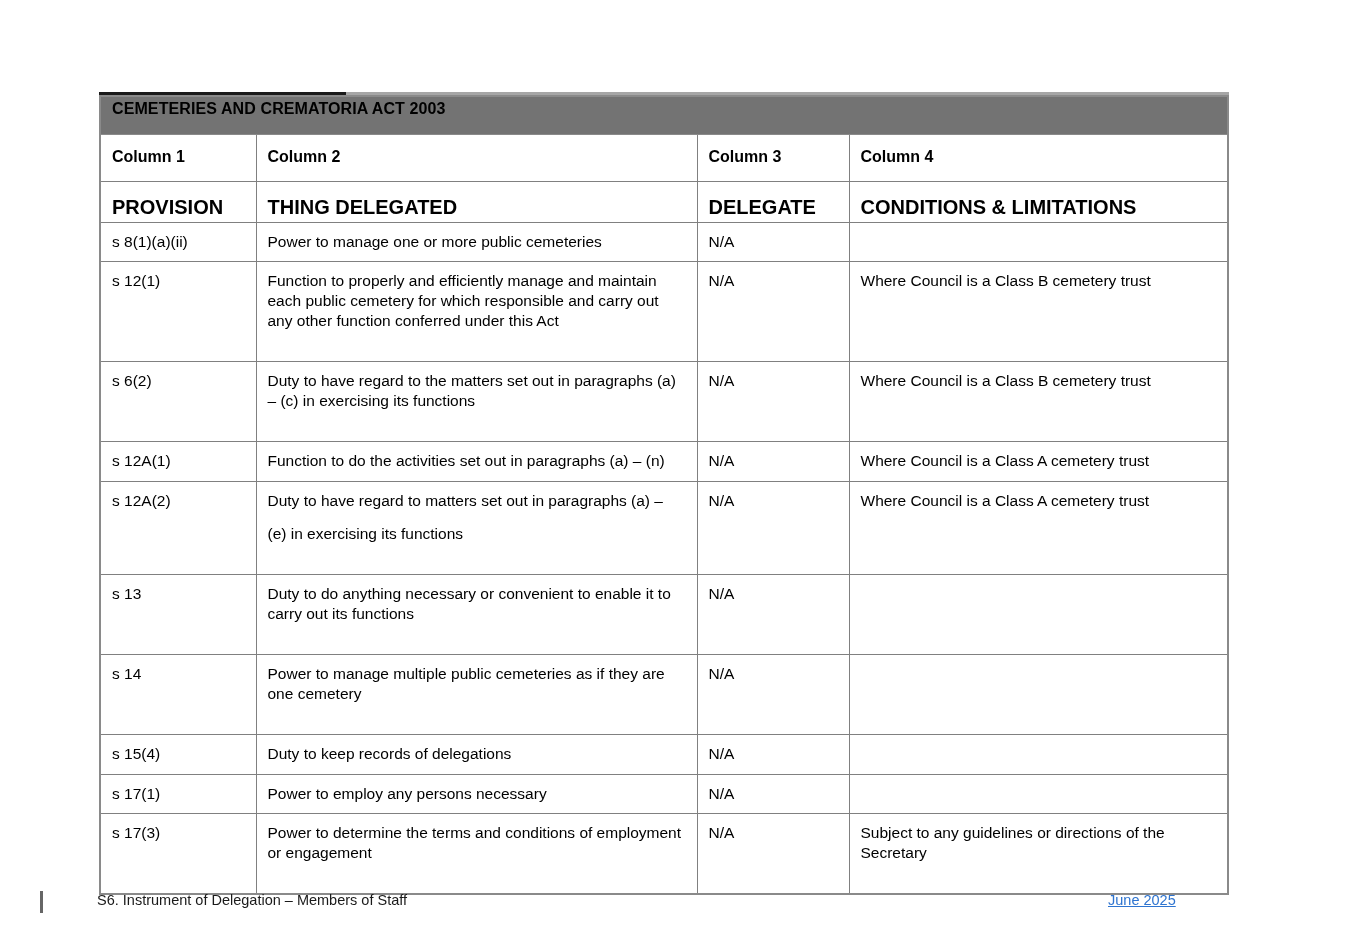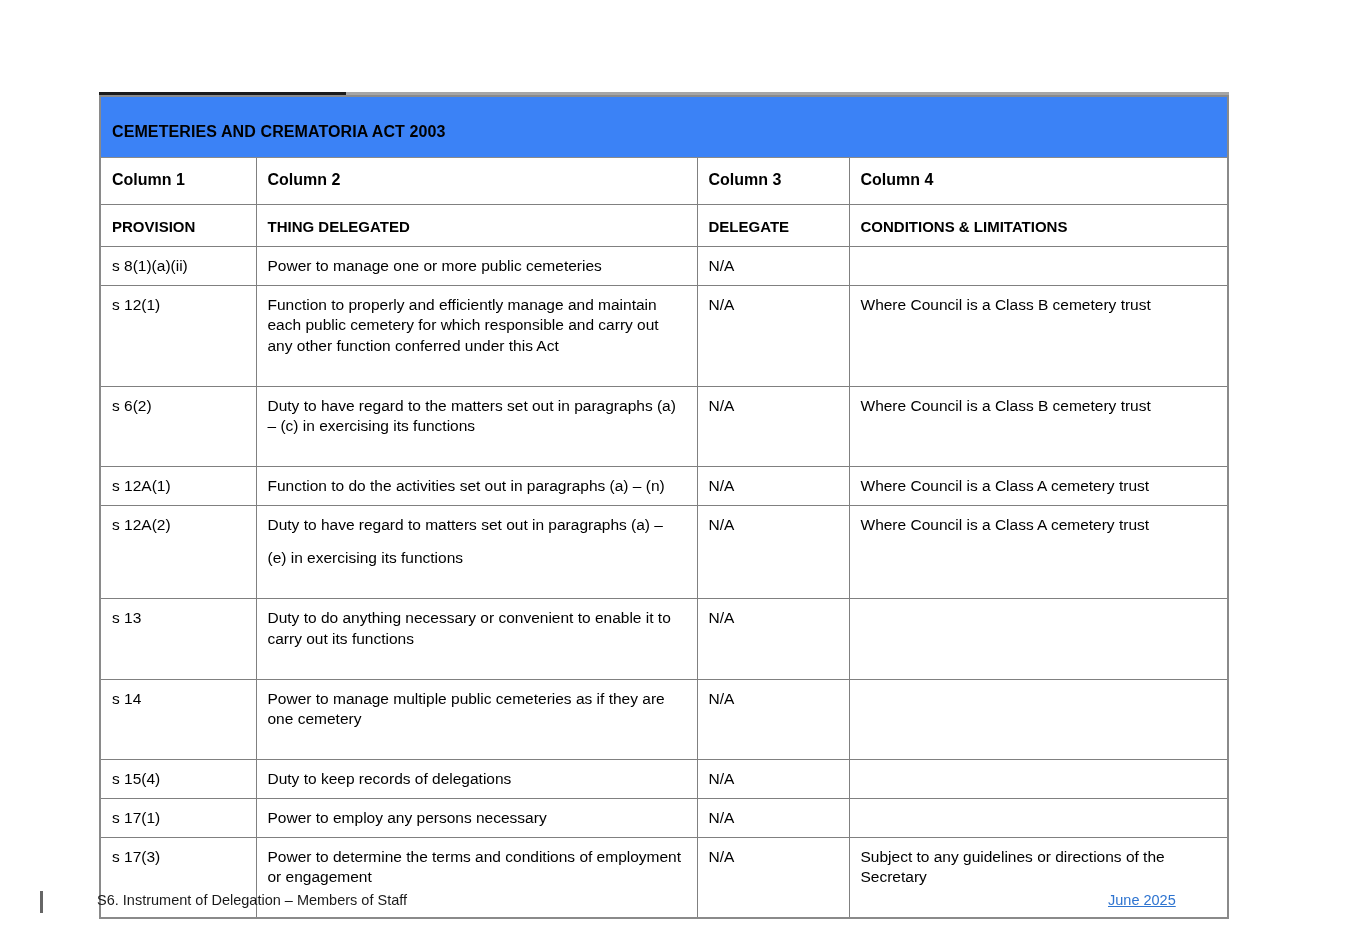--- a/index.html
+++ b/index.html
@@ -64,43 +64,43 @@
   }
 
   
   col.c1 { width: 156px; }
   col.c2 { width: 441px; }
   col.c3 { width: 152px; }
   col.c4 { width: 379px; }
 
   
   tr.act-title td {
-    background: #3b82f6;
+    background: #737373;
     font-weight: bold;
     font-size: 16px;
     letter-spacing: 0.1px;
-    padding-top: 25px;
+    padding-top: 2px;
     padding-bottom: 14px;
     border-bottom: 1px solid #8a8a8a;
   }
 
   
   tr.col-head td {
     font-weight: bold;
     font-size: 16px;
     padding-top: 12px;
     padding-bottom: 13px;
   }
 
   
   tr.field-head td {
     font-weight: bold;
-    font-size: 15px;
+    font-size: 20px;
     padding-top: 12px;
-    padding-bottom: 10px;
+    padding-bottom: 2px;
   }
 
   
   tr.body-row td {
     font-weight: normal;
   }
   tr.body-row td.tall { padding-bottom: 30px; }
 
   .para { margin: 0; }
   .para + .para { margin-top: 0; }

